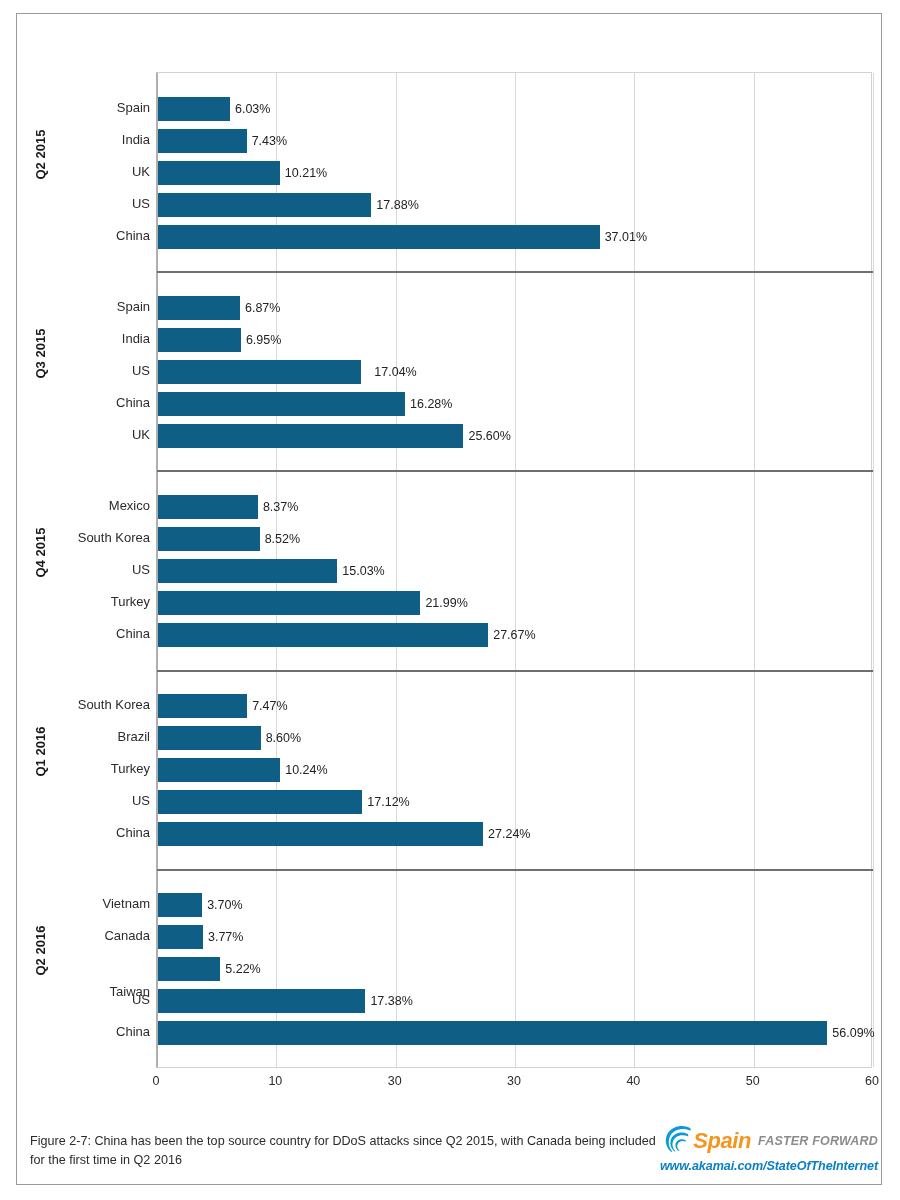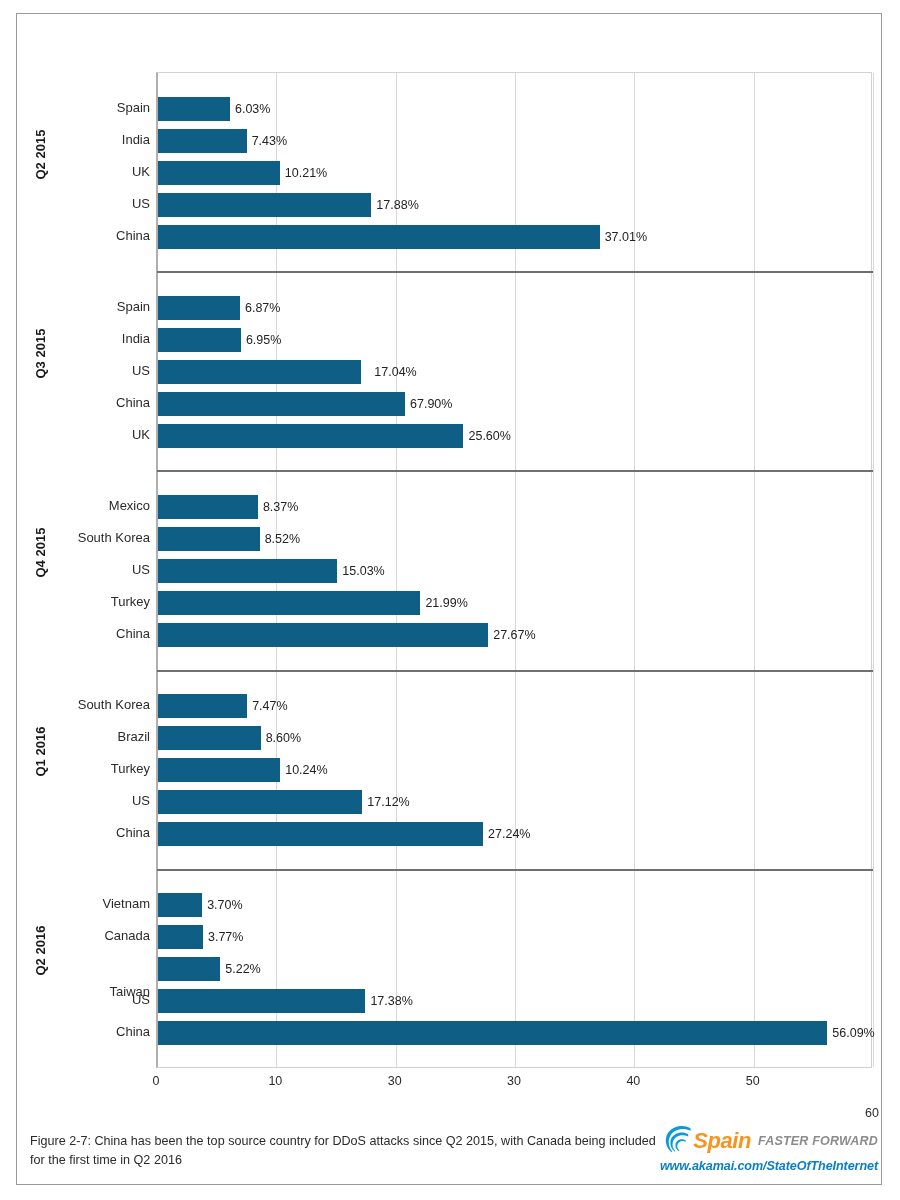--- a/index.html
+++ b/index.html
@@ -231,21 +231,21 @@
       <div class="bar" style="top: 151.6px; left: 1px; width: 441.653px; background: rgb(15, 94, 133);"></div>
       <div class="bar-value" style="top: 151.6px; left: 447.653px;">37.01%</div>
       <div class="group-sep" style="top: 198.2px;"></div>
       <div class="bar" style="top: 222.8px; left: 1px; width: 81.982px; background: rgb(15, 94, 133);"></div>
       <div class="bar-value" style="top: 222.8px; left: 87.982px;">6.87%</div>
       <div class="bar" style="top: 254.8px; left: 1px; width: 82.9367px; background: rgb(15, 94, 133);"></div>
       <div class="bar-value" style="top: 254.8px; left: 88.9367px;">6.95%</div>
       <div class="bar" style="top: 286.8px; left: 1px; width: 203.344px; background: rgb(15, 94, 133);"></div>
       <div class="bar-value" style="top: 286.8px; left: 209.344px; margin-left: 8px;">17.04%</div>
       <div class="bar" style="top: 318.8px; left: 1px; width: 247.02px; background: rgb(15, 94, 133);"></div>
-      <div class="bar-value" style="top: 318.8px; left: 253.02px;">67.90%</div>
+      <div class="bar-value" style="top: 318.8px; left: 253.02px;">16.28%</div>
       <div class="bar" style="top: 350.8px; left: 1px; width: 305.493px; background: rgb(15, 94, 133);"></div>
       <div class="bar-value" style="top: 350.8px; left: 311.493px;">25.60%</div>
       <div class="group-sep" style="top: 397.4px;"></div>
       <div class="bar" style="top: 422px; left: 1px; width: 99.882px; background: rgb(15, 94, 133);"></div>
       <div class="bar-value" style="top: 422px; left: 105.882px;">8.37%</div>
       <div class="bar" style="top: 454px; left: 1px; width: 101.672px; background: rgb(15, 94, 133);"></div>
       <div class="bar-value" style="top: 454px; left: 107.672px;">8.52%</div>
       <div class="bar" style="top: 486px; left: 1px; width: 179.358px; background: rgb(15, 94, 133);"></div>
       <div class="bar-value" style="top: 486px; left: 185.358px;">15.03%</div>
       <div class="bar" style="top: 518px; left: 1px; width: 262.414px; background: rgb(15, 94, 133);"></div>
@@ -319,21 +319,21 @@
         <span>Q2 2016</span>
       </div>
     </div>
   <div id="xticks">
       <div class="xtick" style="left: 156px;">0</div>
       <div class="xtick" style="left: 275.333px;">10</div>
       <div class="xtick" style="left: 394.667px;">30</div>
       <div class="xtick" style="left: 514px;">30</div>
       <div class="xtick" style="left: 633.333px;">40</div>
       <div class="xtick" style="left: 752.667px;">50</div>
-      <div class="xtick" style="left: 872px; margin-top: 32px;">60</div>
+      <div class="xtick" style="left: 872px;">60</div>
     </div>
 
 
   <div class="caption">Figure 2-7: China has been the top source country for DDoS attacks since Q2 2015, with Canada being included for the first time in Q2 2016</div>
 
   <div class="logo-block">
     <div class="logo-row">
       <svg class="logo-swoosh" viewBox="0 0 34 32">
         <path d="M26.5 3.2C22.8 1.3 18.6 0.6 14.7 1.3 8.3 2.4 3.6 6.6 2.2 12.2c-1.3 5.3 0.7 10.9 5.1 14.9 0.5 0.4 1.1-0.2 0.7-0.7C4.9 22.3 3.9 17.6 5.3 13.2 7 7.7 12.3 4.2 18.5 4.1c2.7-0.1 5.4 0.5 7.8 1.5 0.6 0.2 0.9-0.6 0.2-0.9z" fill="#0a9ad6"></path>
         <path d="M24.1 9.1c-2.8-1.5-6-2-8.9-1.4-4.6 0.9-7.9 4.1-8.7 8.3-0.7 3.9 0.8 7.8 4 10.4 0.5 0.4 1-0.2 0.6-0.6-2.3-2.5-3.2-5.8-2.3-8.9 1.2-4.1 5.1-6.7 9.7-6.7 1.9 0 3.7 0.4 5.3 1.1 0.6 0.2 0.9-0.5 0.3-0.8z" fill="#0a9ad6"></path>

